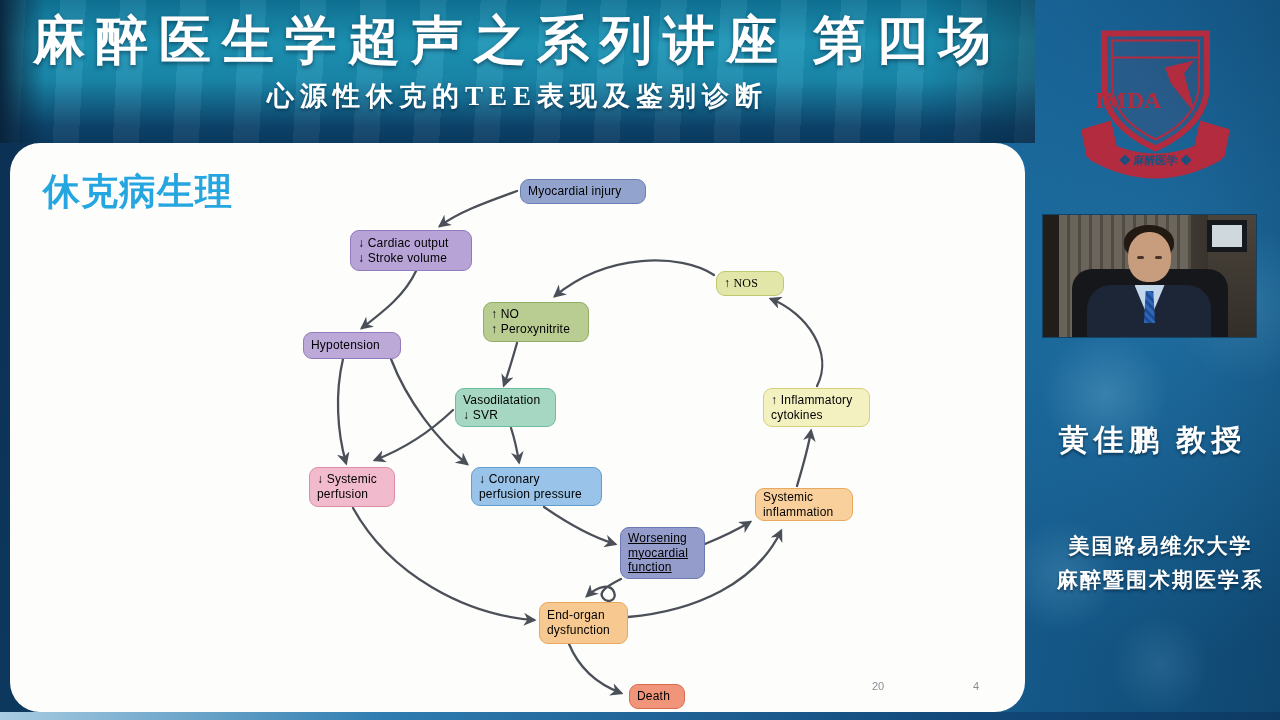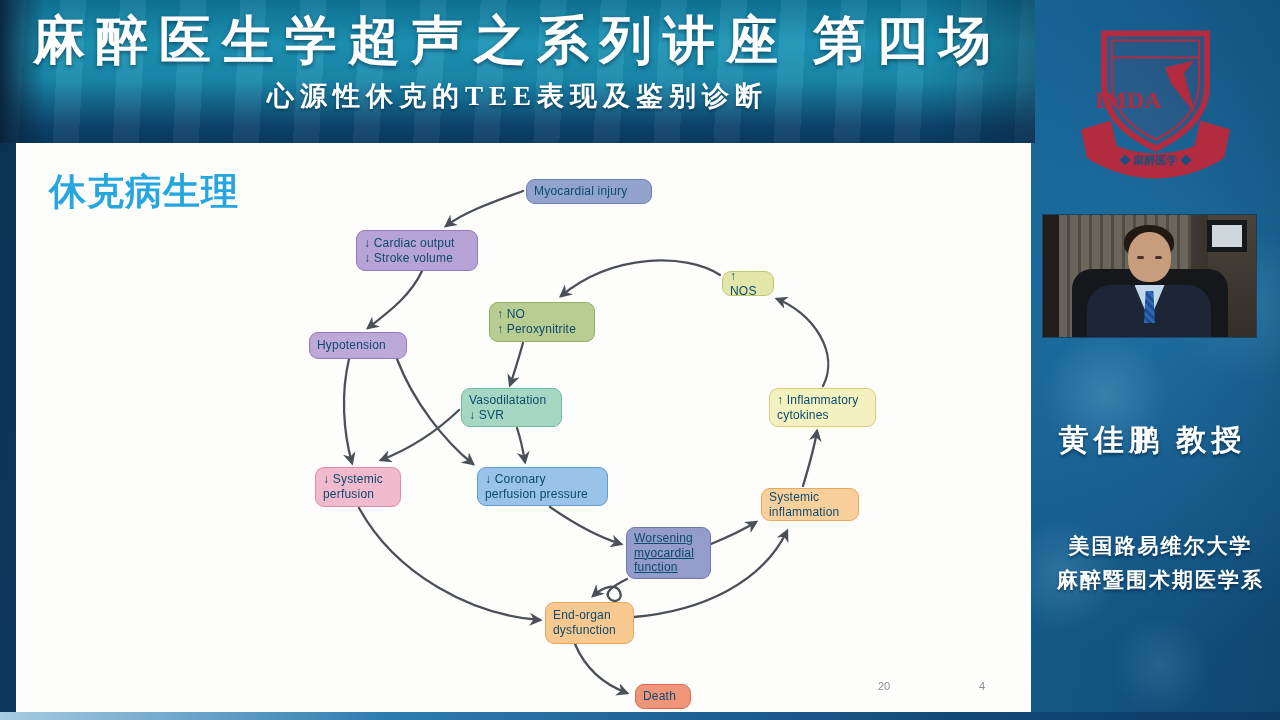--- a/index.html
+++ b/index.html
@@ -28,32 +28,32 @@
   .header-title {
     padding-top:6px; font-size:52px; font-weight:bold; letter-spacing:11px;
     text-shadow:0 2px 4px rgba(0,30,50,.55); white-space:nowrap;
   }
   .header-subtitle {
     margin-top:2px; font-size:27px; font-weight:bold; letter-spacing:6px;
     text-shadow:0 2px 3px rgba(0,30,50,.5); white-space:nowrap;
   }
   
   .slide {
-    position:absolute; left:16px; top:143px; width:1015px; height:569px;
-    background:#fdfdfc; overflow:hidden;
+    position:absolute; left:10px; top:143px; width:1015px; height:569px;
+    background:#fdfdfc; overflow:hidden;border-radius:30px;
   }
   .slide-title {
     position:absolute; left:33px; top:24px;
     font-size:37px; font-weight:bold; color:#26a6e0; letter-spacing:1px;
   }
   .arrows { position:absolute; left:0; top:0; width:1015px; height:569px; }
   .fbox {
     position:absolute; border:1.6px solid; border-radius:9px;
     display:flex; flex-direction:column; justify-content:center;
-    padding:0 7px; font-size:12px; line-height:1.22; color:#0c4a6e;
+    padding:0 7px; font-size:12px; line-height:1.22; color:#000000;
     white-space:pre-line; letter-spacing:.2px;
   }
   .pgnum { position:absolute; font-size:11px; color:#8a8f96; }
   
   .sidebar { position:absolute; left:1025px; top:0; width:243px; height:720px;padding-left:10px; }
   .logo { position:absolute; left:48px; top:22px; width:165px; height:168px; }
   .video {
     position:absolute; left:18px; top:215px; width:213px; height:122px;
     background:linear-gradient(90deg,#262220 0%, #38332e 20%, #3d3831 70%, #2c2723 100%);
     overflow:hidden; box-shadow:0 0 0 1px rgba(0,0,0,.35);
@@ -138,21 +138,21 @@
     </svg>
 
     <div class="slide-title">休克病生理</div>
 
     <div class="fbox" id="fbox-0" style="left: 510px; top: 36px; width: 126px; height: 25px; background: rgb(146, 163, 206); border-color: rgb(109, 127, 180);">Myocardial injury</div>
     <div class="fbox" id="fbox-1" style="left: 340px; top: 87px; width: 122px; height: 41px; background: rgb(183, 163, 214); border-color: rgb(147, 121, 189);">↓ Cardiac output
 ↓ Stroke volume</div>
     <div class="fbox" id="fbox-2" style="left: 293px; top: 189px; width: 98px; height: 27px; background: rgb(189, 169, 216); border-color: rgb(147, 121, 189);">Hypotension</div>
     <div class="fbox" id="fbox-3" style="left: 473px; top: 159px; width: 106px; height: 40px; background: rgb(185, 205, 147); border-color: rgb(147, 173, 98);">↑ NO
 ↑ Peroxynitrite</div>
-    <div class="fbox" id="fbox-4" style="left: 706px; top: 128px; width: 52px; height: 25px; background: rgb(226, 231, 169); border-color: rgb(191, 200, 110);">↑ NOS</div>
+    <div class="fbox" id="fbox-4" style="left: 706px; top: 128px; width: 68px; height: 25px; background: rgb(226, 231, 169); border-color: rgb(191, 200, 110); font-family: Liberation Serif, serif;">↑ NOS</div>
     <div class="fbox" id="fbox-5" style="left: 445px; top: 245px; width: 101px; height: 39px; background: rgb(165, 215, 195); border-color: rgb(111, 189, 159);">Vasodilatation
 ↓ SVR</div>
     <div class="fbox" id="fbox-6" style="left: 753px; top: 245px; width: 107px; height: 39px; background: rgb(244, 241, 192); border-color: rgb(214, 207, 126);">↑ Inflammatory
 cytokines</div>
     <div class="fbox" id="fbox-7" style="left: 299px; top: 324px; width: 86px; height: 40px; background: rgb(242, 186, 205); border-color: rgb(223, 140, 171);">↓ Systemic
 perfusion</div>
     <div class="fbox" id="fbox-8" style="left: 461px; top: 324px; width: 131px; height: 39px; background: rgb(153, 195, 232); border-color: rgb(95, 158, 209);">↓ Coronary
 perfusion pressure</div>
     <div class="fbox" id="fbox-9" style="left: 745px; top: 345px; width: 98px; height: 33px; background: rgb(249, 208, 156); border-color: rgb(232, 168, 94);">Systemic
 inflammation</div>

